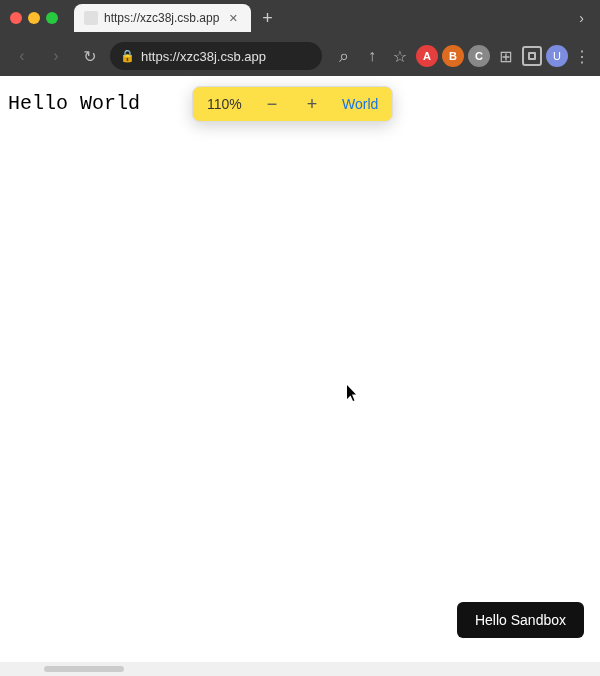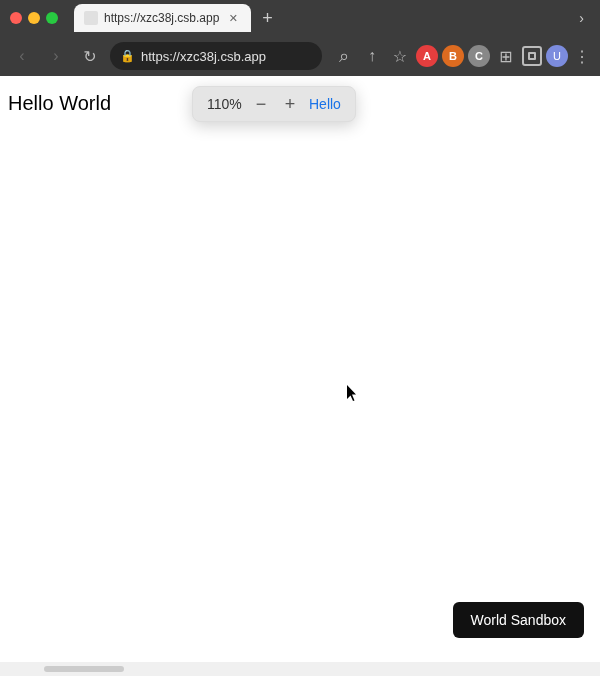--- a/index.html
+++ b/index.html
@@ -238,37 +238,37 @@
       position: relative;
       overflow: hidden;
     }
 
     .hello-world-text {
       position: absolute;
       top: 16px;
       left: 8px;
       font-size: 20px;
       color: #000;
-      font-family: Liberation Sans, sans-serif;
+      font-family: Liberation Mono, monospace;
       text-align: right;
     }
 
     
     .zoom-popup {
       position: absolute;
       top: 10px;
       left: 192px;
-      background: #e5e5e5;
+      background: #fde047;
       border: 1px solid #ddd;
       border-radius: 8px;
       box-shadow: 0 4px 16px rgba(0,0,0,0.18);
       display: flex;
       align-items: center;
       padding: 6px 14px;
-      gap: 9px;
+      gap: 20px;
       height: 36px;
       z-index: 10;
     }
 
     .zoom-percent {
       font-size: 14px;
       color: #333;
       min-width: 35px;
     }
 
@@ -382,28 +382,28 @@
   </div>
 
   <div class="webpage">
 
     <span class="hello-world-text">Hello World</span>
 
     <div class="zoom-popup">
       <span class="zoom-percent">110%</span>
       <span class="zoom-minus">−</span>
       <span class="zoom-plus">+</span>
-      <span class="zoom-reset">Hello</span>
+      <span class="zoom-reset">World</span>
     </div>
 
     <svg class="cursor-arrow" viewBox="0 0 12 18" fill="black" xmlns="http://www.w3.org/2000/svg">
       <path d="M0 0 L0 14 L3.5 10.5 L6 16 L7.5 15.5 L5 9.5 L9 9.5 Z"></path>
     </svg>
 
-    <button class="open-sandbox-btn">World Sandbox</button>
+    <button class="open-sandbox-btn">Hello Sandbox</button>
 
   </div>
 
   <div class="scrollbar-area">
     <div class="scrollbar-thumb"></div>
   </div>
 
 </div>
 
 </body></html>

